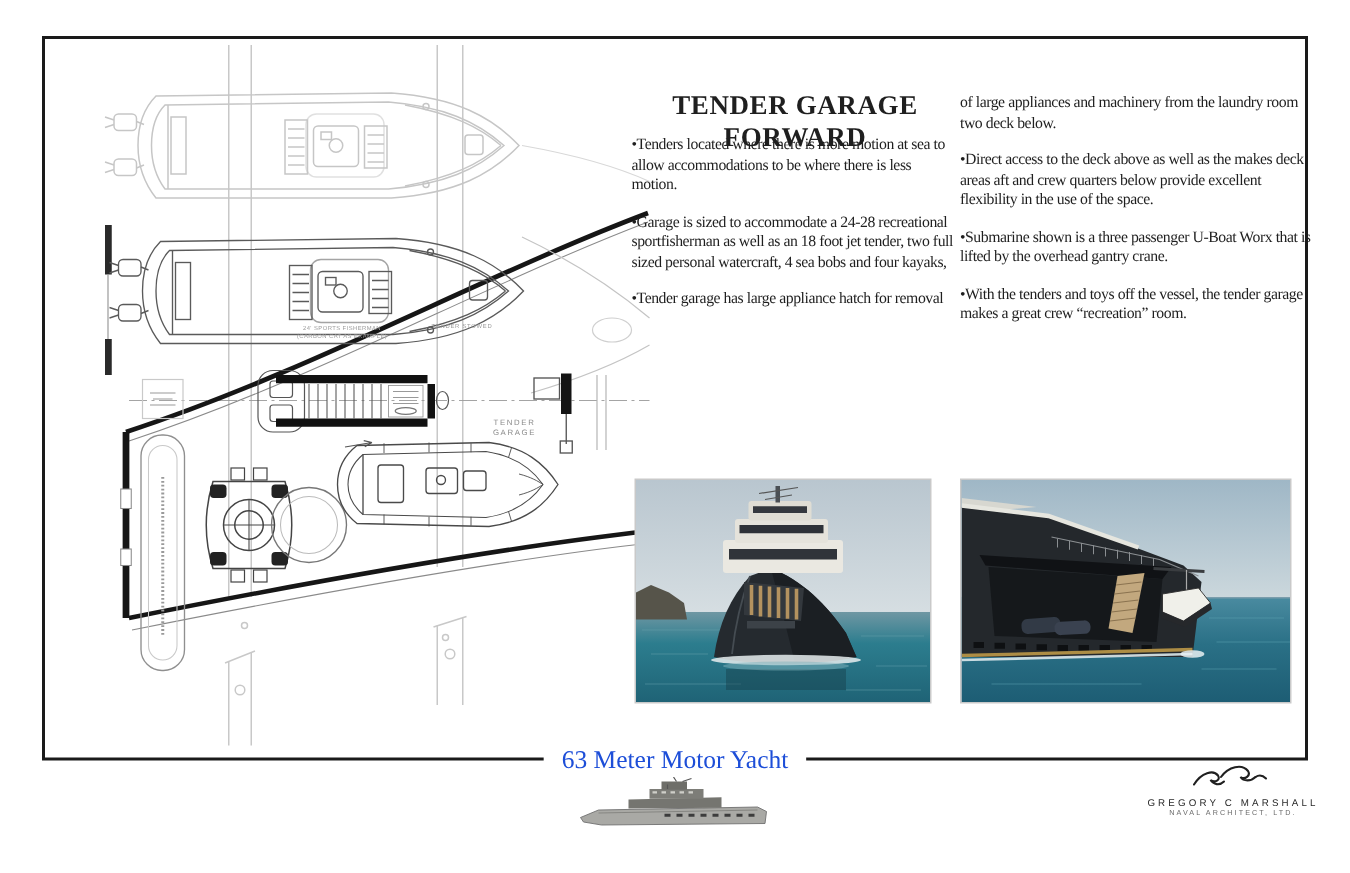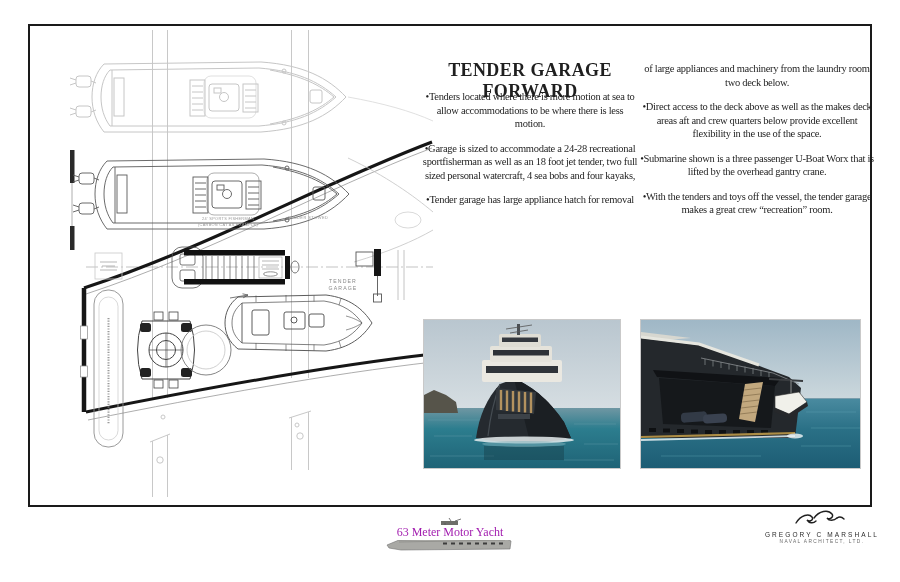--- a/index.html
+++ b/index.html
@@ -5,33 +5,33 @@
   html,body{margin:0;padding:0;background:#ffffff;}
   body{width:900px;height:582px;position:relative;overflow:hidden;
        font-family:"Liberation Serif","DejaVu Serif",serif;color:#1f1f1f;}
   .abs{position:absolute;}
   
   .frame{left:28px;top:24px;width:844px;height:483px;border:2px solid #1a1a1a;box-sizing:border-box;z-index:1;}
   
   .article-title{left:421px;top:60px;width:218px;text-align:center;font-weight:bold;
                  font-size:18px;letter-spacing:.4px;z-index:2;}
   .col{z-index:2;font-size:10.5px;line-height:13.5px;letter-spacing:-.3px;text-align:left;}
-  .col p{margin:0 0 11px 0;text-align:center;}
+  .col p{margin:0 0 11px 0;}
   .col.left{left:421px;top:90px;width:218px;}
   .col.right{left:640px;top:62px;width:234px;}
   
   .photo{box-shadow:0 0 0 1px #c9c9c9;z-index:2;overflow:hidden;background:#9db3c0;}
   .photo1{left:424px;top:320px;width:196px;height:148px;}
   .photo2{left:641px;top:320px;width:219px;height:148px;}
   .photo svg{display:block;}
   
   .plan{left:56px;top:26px;z-index:2;}
   
   .footer-title{left:50%;top:497px;transform:translateX(-50%);background:#ffffff;
-                padding:0 12px;font-size:12px;color:#a21caf;z-index:3;white-space:nowrap;margin-top:28px;}
+                padding:0 12px;font-size:17px;color:#1d4ed8;z-index:3;white-space:nowrap;}
   .silhouette{left:385px;top:518px;z-index:2;}
   .logo{left:760px;top:510px;width:124px;z-index:2;text-align:center;}
   .logo .name{font-family:"Liberation Sans",sans-serif;font-size:6.5px;letter-spacing:2.1px;color:#2a2a2a;margin-top:1px;white-space:nowrap;}
   .logo .sub{font-family:"Liberation Sans",sans-serif;font-size:4.8px;letter-spacing:1.4px;color:#6a6a6a;margin-top:1px;white-space:nowrap;}
   svg text{font-family:"Liberation Sans",sans-serif;}
 </style>
 </head>
 <body>
 
 <div class="abs frame"></div>

